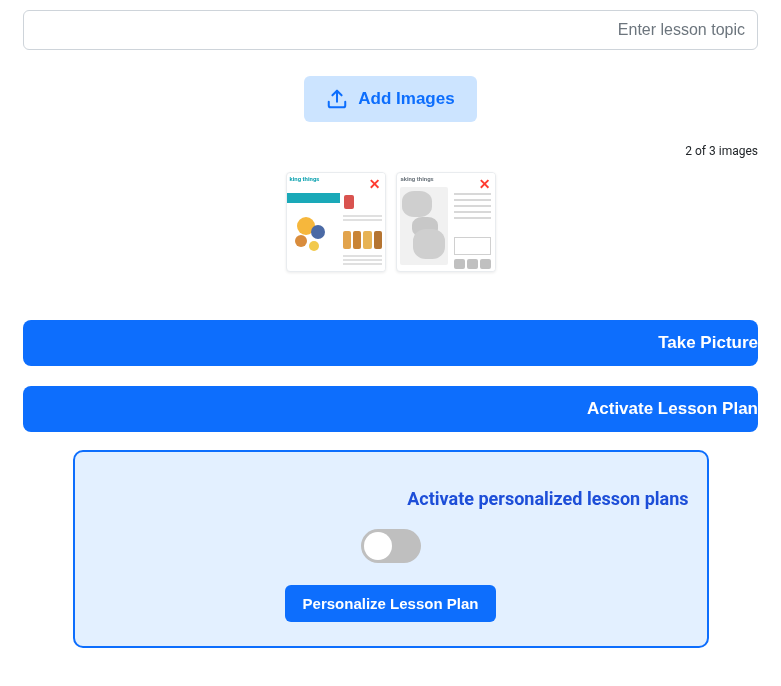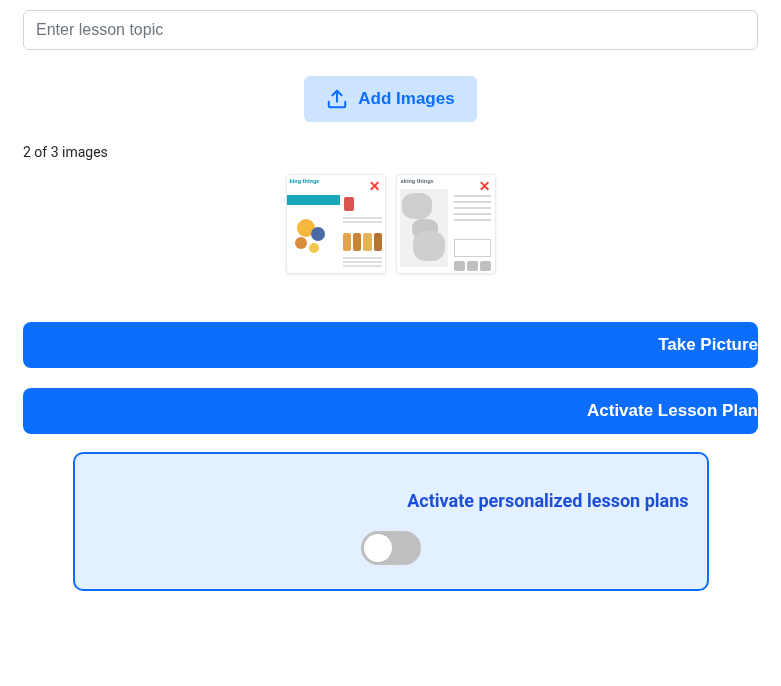--- a/index.html
+++ b/index.html
@@ -15,20 +15,21 @@
     }
     .topic-input {
       width: 100%;
       height: 40px;
       border: 1px solid #ced4da;
       border-radius: 6px;
       padding: 0 12px;
       font-size: 16px;
       color: #be185d;
       background: #fff;
+      text-align: right;
     }
     .topic-input::placeholder {
       color: #6c757d;
     }
     .add-images-wrap {
       display: flex;
       justify-content: center;
       margin-top: 26px;
     }
     .add-images-btn {
@@ -43,22 +44,22 @@
     }
     .add-images-btn span {
       color: #0d6efd;
       font-weight: 700;
       font-size: 17px;
     }
     .upload-icon svg {
       display: block;
     }
     .images-count {
-      text-align: left;
-      font-size: 14px;
+      text-align: right;
+      font-size: 12px;
       color: #212529;
       margin-top: 22px;
     }
     .thumbs {
       display: flex;
       justify-content: center;
       gap: 10px;
       margin-top: 14px;
     }
     .thumb-group {
@@ -319,16 +320,17 @@
 
 <button class="primary-btn btn-gap">Activate Lesson Plan</button>
 
 <div class="promo-card">
   <div class="promo-title">Activate personalized lesson plans</div>
   <div class="toggle-wrap">
     <div class="toggle">
       <div class="toggle-knob"></div>
     </div>
   </div>
+  <button class="personalize-btn">Personalize Lesson Plan</button>
 </div>
 
 
 
 
 </body></html>

